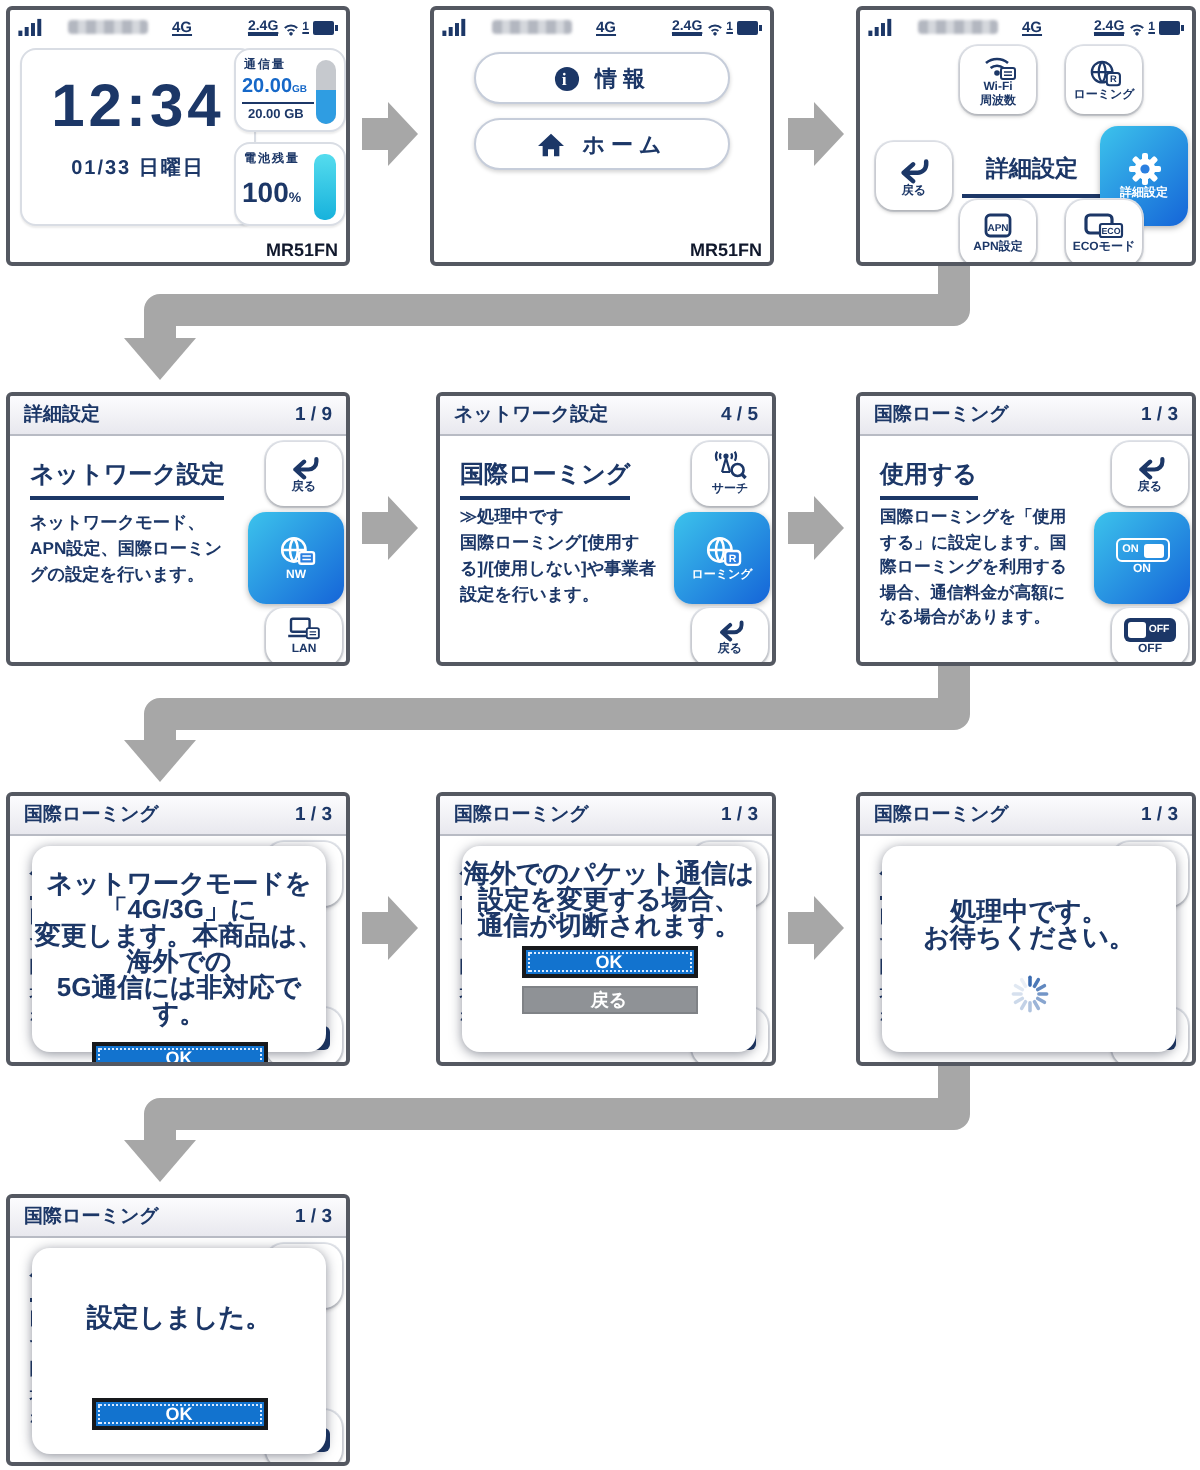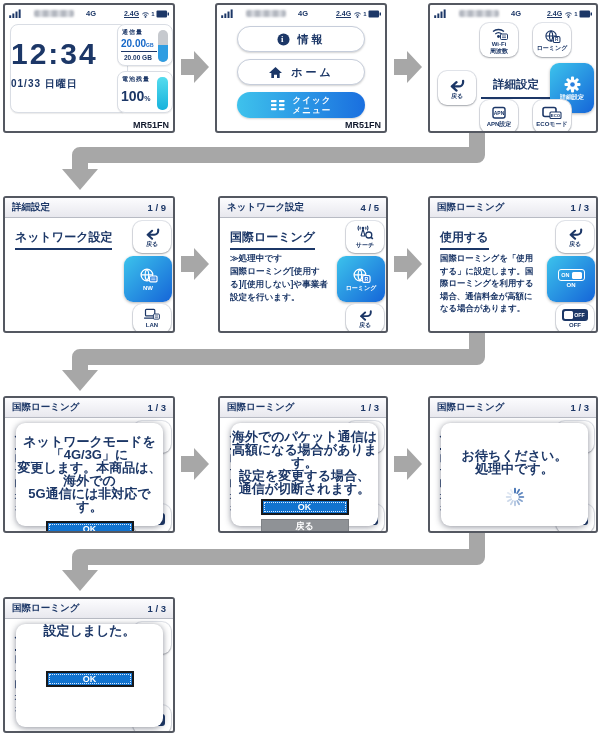--- a/index.html
+++ b/index.html
@@ -1,29 +1,29 @@
 <!DOCTYPE html>
 <html><head>
 <meta charset="utf-8">
 <style>
   html,body{margin:0;padding:0;}
   body{width:600px;height:735px;position:relative;background:#fff;font-family:"Liberation Sans",sans-serif;overflow:hidden;}
   #arrows{position:absolute;left:0;top:0;z-index:0;}
   .screen{position:absolute;background:#fff;border:2px solid #545861;border-radius:3px;box-sizing:border-box;overflow:hidden;z-index:1;}
   
-  .sbar{height:15px;display:flex;align-items:center;gap:12px;padding:1px 4px 0 4px;color:#1c3767;}
+  .sbar{height:15px;display:flex;align-items:center;gap:12px;padding:1px 4px 0 4px;color:#1c3767;text-decoration:underline;}
   .carrier{width:40px;height:7px;border-radius:2px;background:repeating-linear-gradient(90deg,#b3b7c0 0 5px,#d4d7dc 5px 9px);filter:blur(0.8px);}
   .sb-net{font-size:7.5px;font-weight:bold;}
   .sb-right{margin-left:auto;display:flex;align-items:center;gap:1.5px;}
   .sb-band{font-size:7px;font-weight:bold;border-bottom:1px solid #1c3767;}
   .sb-cnt{font-size:6px;font-weight:bold;}
   .mr-label{position:absolute;right:4px;bottom:1px;font-size:9px;font-weight:bold;color:#10182c;}
   
   .panel{position:absolute;background:#fff;border:1px solid #d9dde4;border-radius:8px;box-shadow:0 1px 1px rgba(0,0,0,.08);box-sizing:border-box;}
-  .clock-card{left:5px;top:19px;width:118px;height:89px;}
+  .clock-card{left:5px;top:19px;width:118px;height:89px;text-align:center;}
   .clock-time{font-size:30px;font-weight:bold;color:#1c3767;letter-spacing:2px;margin-top:12px;}
   .clock-date{font-size:10px;font-weight:bold;color:#1c3767;letter-spacing:1px;margin-top:6px;}
   .mini-card{left:112px;top:19px;width:56px;height:42px;}
   .mini-card2{left:112px;top:66px;width:56px;height:42px;}
   .mini-label{position:absolute;left:4px;top:3px;font-size:6px;font-weight:bold;color:#1c3767;letter-spacing:1px;}
   .gauge{position:absolute;right:4px;top:5px;width:10px;height:32px;border-radius:5px;overflow:hidden;background:#c6c9ce;}
   .gauge .fill{position:absolute;bottom:0;left:0;right:0;height:52%;background:#2f9de2;}
   .gauge2{position:absolute;right:4px;top:5px;width:11px;height:33px;border-radius:5px;background:linear-gradient(180deg,#55dcee,#17b2dc);}
   .du-used{position:absolute;left:3px;top:13px;font-size:10px;font-weight:bold;color:#1668c8;}
   .du-used small{font-size:5px;}
@@ -168,33 +168,20 @@
           <text x="7" y="10.2" font-size="9.5" font-weight="bold" fill="#fff" text-anchor="middle" font-family="'Liberation Serif',serif">i</text>
         </svg>
       <span>情報</span>
     </div>
     <div class="menu-btn">
       <svg width="15" height="13" viewBox="0 0 16 14">
           <path d="M8 1 L15 7.5 H12.5 V13 H9.6 V9.3 H6.4 V13 H3.5 V7.5 H1 Z" fill="#1c3767"></path>
         </svg>
       <span>ホーム</span>
     </div>
-    <div class="menu-btn sel">
-      <svg width="14" height="12" viewBox="0 0 14 12">
-          <g fill="#fff">
-            <rect y="1" width="5.5" height="2.2" rx="0.6"></rect>
-            <rect y="5" width="5.5" height="2.2" rx="0.6"></rect>
-            <rect y="9" width="5.5" height="2.2" rx="0.6"></rect>
-            <rect x="8" y="1" width="5.5" height="2.2" rx="0.6"></rect>
-            <rect x="8" y="5" width="5.5" height="2.2" rx="0.6"></rect>
-            <rect x="8" y="9" width="5.5" height="2.2" rx="0.6"></rect>
-          </g>
-        </svg>
-      <span class="two-line"><span>クイック</span><br><span>メニュー</span></span>
-    </div>
   </div>
   <span class="mr-label">MR51FN</span>
 </div>
 
 <div class="screen" style="left:428px;top:3px;width:170px;height:130px;">
   <div class="sbar">
     <svg width="13" height="9" viewBox="0 0 14 10">
         <g fill="#1c3767">
           <rect x="0" y="7" width="2.2" height="3"></rect>
           <rect x="3.5" y="5" width="2.2" height="5"></rect>
@@ -274,20 +261,21 @@
     <span class="tile-label">ECOモード</span>
   </div>
 </div>
 
 <div class="screen" style="left:3px;top:196px;width:172px;height:137px;">
   <div class="ihead">
     <span>詳細設定</span>
     <span>1 / 9</span>
   </div>
   <div class="ptitle">ネットワーク設定</div>
+  <div class="btext">ネットワークモード、APN設定、国際ローミングの設定を行います。</div>
   <div class="tile t1b">
     <svg width="15" height="14" viewBox="0 0 16 16">
         <path d="M2.5 10 L7.5 5.5 M2.5 10 L7.5 14.5 M2.5 10 H10 A4.5 4.5 0 0 0 14.5 5.5 V4" fill="none" stroke="currentColor" stroke-width="2.4" stroke-linecap="round" stroke-linejoin="round"></path>
       </svg>
     <span class="tile-label">戻る</span>
   </div>
   <div class="tile sel tselb">
     <svg width="20" height="17" viewBox="0 0 18 16">
         <g stroke="currentColor" fill="none" stroke-width="1.2">
           <circle cx="8" cy="7.5" r="5.5"></circle>
@@ -422,21 +410,20 @@
     </div>
   <div class="tile t3">
       <span class="tgl-off">
         <span class="knob"></span>
         <span class="ttxt">OFF</span>
       </span>
     </div>
   <div class="dialog">
     <div class="dlines" style="padding-top:7px;">
       <div>海外でのパケット通信は</div>
-      <div>高額になる場合があります。</div>
       <div>設定を変更する場合、</div>
       <div>通信が切断されます。</div>
     </div>
     <button class="okbtn" style="margin-top:4px;">OK</button>
     <button class="graybtn">戻る</button>
   </div>
 </div>
 
 <div class="screen" style="left:428px;top:396px;width:170px;height:137px;">
   <div class="ihead">
@@ -451,22 +438,22 @@
       </svg>
     </div>
   <div class="tile t3">
       <span class="tgl-off">
         <span class="knob"></span>
         <span class="ttxt">OFF</span>
       </span>
     </div>
   <div class="dialog">
     <div class="dlines" style="padding-top:26px;">
+      <div>処理中です。</div>
       <div>お待ちください。</div>
-      <div>処理中です。</div>
     </div>
     <svg width="20" height="20" viewBox="0 0 18 18" style="margin-top:12px;">
       <g stroke="#3a6bb0" stroke-width="1.6" stroke-linecap="round">
         <line x1="9" y1="1.5" x2="9" y2="5" opacity="1"></line>
         <line x1="9" y1="1.5" x2="9" y2="5" transform="rotate(30 9 9)" opacity="0.9"></line>
         <line x1="9" y1="1.5" x2="9" y2="5" transform="rotate(60 9 9)" opacity="0.8"></line>
         <line x1="9" y1="1.5" x2="9" y2="5" transform="rotate(90 9 9)" opacity="0.7"></line>
         <line x1="9" y1="1.5" x2="9" y2="5" transform="rotate(120 9 9)" opacity="0.6"></line>
         <line x1="9" y1="1.5" x2="9" y2="5" transform="rotate(150 9 9)" opacity="0.5"></line>
         <line x1="9" y1="1.5" x2="9" y2="5" transform="rotate(180 9 9)" opacity="0.4"></line>
@@ -492,18 +479,18 @@
         <path d="M2.5 10 L7.5 5.5 M2.5 10 L7.5 14.5 M2.5 10 H10 A4.5 4.5 0 0 0 14.5 5.5 V4" fill="none" stroke="currentColor" stroke-width="2.4" stroke-linecap="round" stroke-linejoin="round"></path>
       </svg>
     </div>
   <div class="tile t3b">
       <span class="tgl-off">
         <span class="knob"></span>
         <span class="ttxt">OFF</span>
       </span>
     </div>
   <div class="dialog">
-    <div class="dlines" style="">
+    <div class="dlines" style="padding-top:28px;">
       <div>設定しました。</div>
     </div>
     <button class="okbtn" style="margin-top:34px;">OK</button>
   </div>
 </div>
 
 </body></html>

